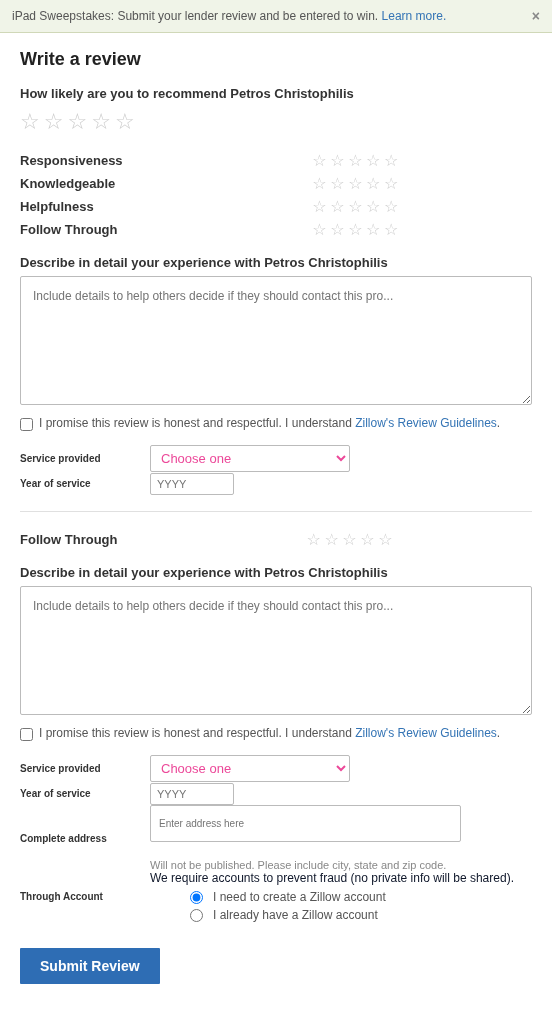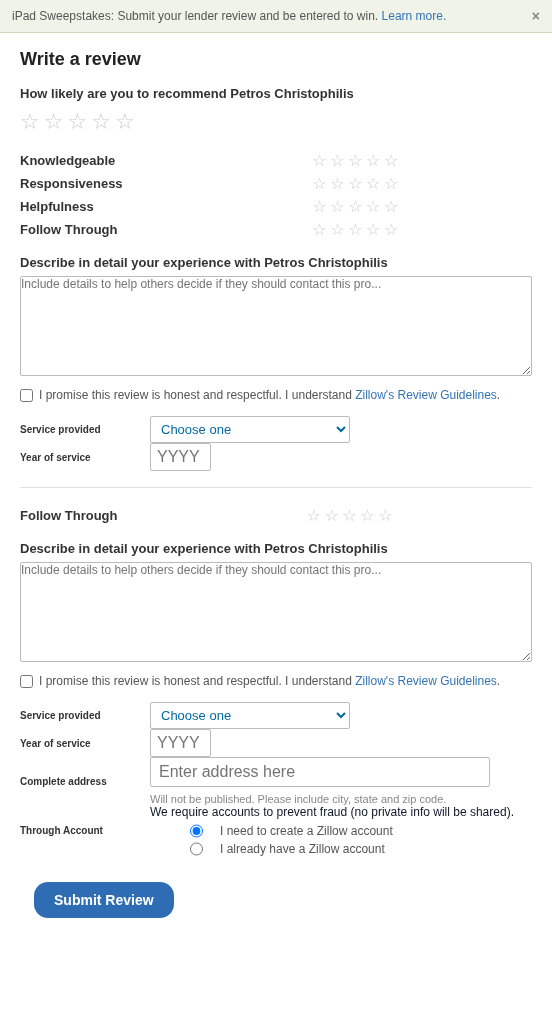--- a/index.html
+++ b/index.html
@@ -95,35 +95,35 @@
 
     
     .describe-label {
       font-size: 13px;
       font-weight: bold;
       color: #333;
       margin-bottom: 6px;
     }
     .review-textarea {
       width: 100%;
-      height: 100px;
+      height: 129px;
       border: 1px solid #bbb;
       border-radius: 2px;
-      padding: 0;
+      padding: 12px;
       font-size: 12px;
       color: #aaa;
       resize: vertical;
       font-family: Arial, sans-serif;
       outline: none;
     }
 
     
     .promise-row {
       display: flex;
-      align-items: center;
+      align-items: flex-start;
       gap: 6px;
       margin-top: 8px;
       margin-bottom: 14px;
       font-size: 12px;
       color: #555;
     }
     .promise-row input[type="checkbox"] {
       margin-top: 2px;
       flex-shrink: 0;
     }
@@ -155,89 +155,89 @@
       display: table-cell;
       vertical-align: middle;
     }
 
     select.choose-one {
       width: 200px;
       padding: 4px 6px;
       border: 1px solid #bbb;
       border-radius: 2px;
       font-size: 13px;
-      color: #0369a1;
+      color: #ec4899;
       background: #fff;
     }
 
     input.year-input {
-      width: 61px;
+      width: 84px;
       padding: 4px 6px;
       border: 1px solid #bbb;
       border-radius: 2px;
-      font-size: 16px;
+      font-size: 11px;
       color: #aaa;
       font-family: Arial, sans-serif;
     }
 
     .divider {
       border: none;
       border-top: 1px solid #e0e0e0;
       margin: 16px 0;
     }
 
     
     input.address-input {
-      width: 340px;
-      padding: 5px 8px;
+      width: 311px;
+      padding: 12px 8px;
       border: 1px solid #bbb;
       border-radius: 2px;
-      font-size: 16px;
+      font-size: 10px;
       color: #aaa;
       font-family: Arial, sans-serif;
     }
     .address-hint {
       font-size: 11px;
       color: #888;
-      margin-top: 6px;
+      margin-top: 17px;
     }
 
     
     .zillow-account-cell {
       display: table-cell;
       vertical-align: top;
       font-size: 12px;
       color: #555;
     }
     .account-info-text {
       font-size: 12px;
       color: #0f172a;
       margin-bottom: 5px;
     }
     .account-radio-row {
       display: flex;
-      gap: 17px;
+      align-items: center;
+      gap: 10px;
       margin-top: 4px;
       font-size: 12px;
       color: #555;
       padding-left: 40px;
     }
 
     
     .submit-btn {
       background: #2e6db4;
       color: #fff;
       border: none;
-      border-radius: 14px;
+      border-radius: 1px;
       padding: 10px 20px;
       font-size: 14px;
       font-weight: bold;
       cursor: pointer;
       margin-top: 16px;
-      margin-left: 14px;
     }
   </style>
 </head>
 <body>
 
 <div class="banner">
   <span>
     <span>iPad Sweepstakes: Submit your lender review and be entered to win.</span>
     <a href="#">Learn more.</a>
   </span>
@@ -254,31 +254,31 @@
     <span class="star">☆</span>
     <span class="star">☆</span>
     <span class="star">☆</span>
     <span class="star">☆</span>
     <span class="star">☆</span>
   </div>
 
   
   <div class="rating-grid">
     <div class="rating-row">
+      <div class="rating-label">Responsiveness</div>
+      <div class="rating-stars">
+        <span class="star">☆</span>
+        <span class="star">☆</span>
+        <span class="star">☆</span>
+        <span class="star">☆</span>
+        <span class="star">☆</span>
+      </div>
+    </div>
+    <div class="rating-row">
       <div class="rating-label">Knowledgeable</div>
-      <div class="rating-stars">
-        <span class="star">☆</span>
-        <span class="star">☆</span>
-        <span class="star">☆</span>
-        <span class="star">☆</span>
-        <span class="star">☆</span>
-      </div>
-    </div>
-    <div class="rating-row">
-      <div class="rating-label">Responsiveness</div>
       <div class="rating-stars">
         <span class="star">☆</span>
         <span class="star">☆</span>
         <span class="star">☆</span>
         <span class="star">☆</span>
         <span class="star">☆</span>
       </div>
     </div>
     <div class="rating-row">
       <div class="rating-label">Helpfulness</div>

